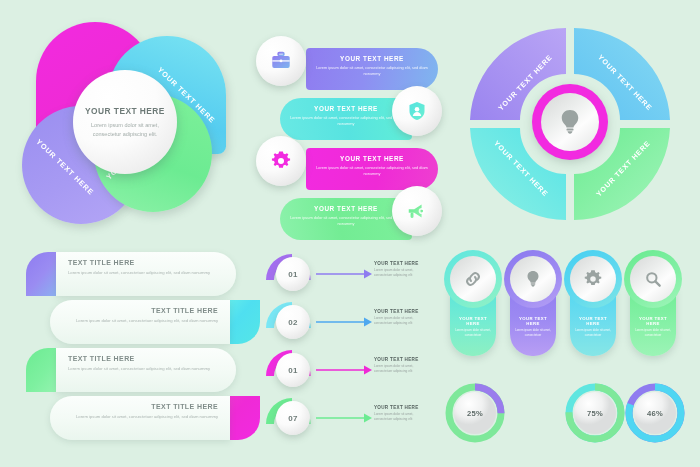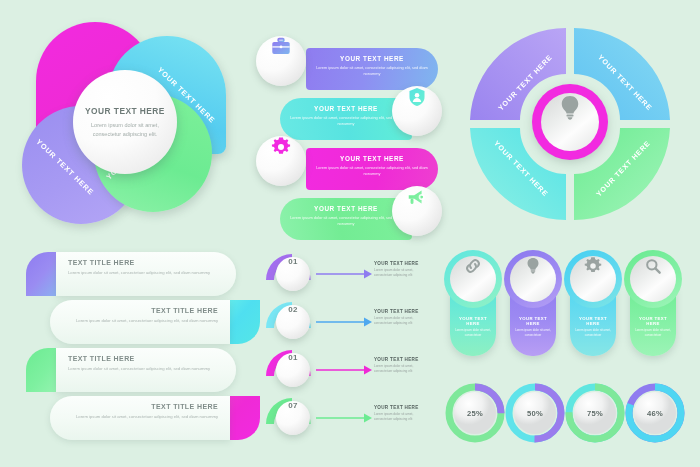--- a/index.html
+++ b/index.html
@@ -6,21 +6,21 @@
   body{
     width:700px;height:467px;overflow:hidden;
     background:#dcf0e3;
     font-family:"Liberation Sans", sans-serif;
     -webkit-font-smoothing:antialiased;
   }
   .canvas{position:relative;width:700px;height:467px;}
 
   
   .abs{position:absolute;}
-  .ctr{display:flex;justify-content:center;}
+  .ctr{display:flex;align-items:center;justify-content:center;}
   .col{display:flex;flex-direction:column;align-items:center;justify-content:center;}
   .whitecirc{
     border-radius:50%;
     background:radial-gradient(circle at 32% 28%,#ffffff 0%,#fbfbfb 42%,#e8e8e8 78%,#dcdcdc 100%);
     box-shadow:0 3px 7px rgba(110,130,120,.30);
   }
   .silver{
     border-radius:50%;
     background:linear-gradient(140deg,#d5d7d6 0%,#eceeed 38%,#fdfdfd 62%,#e2e4e3 100%);
   }
@@ -457,28 +457,20 @@
             <radialGradient id="silverGrad" cx="35%" cy="28%">
           <stop offset="0%" stop-color="#ffffff"></stop>
               <stop offset="65%" stop-color="#f0f1f1"></stop>
           <stop offset="100%" stop-color="#dcdede"></stop>
             </radialGradient>
           </defs>
       </svg>
       <div class="cap">25%</div>
     </div>
 
-    <div class="pc" id="pc2">
-      <svg width="62" height="62" viewBox="0 0 62 62">
-        <circle cx="31" cy="31" r="26" fill="none" stroke="#5fe3ea" stroke-width="7"></circle>
-        <circle cx="31" cy="31" r="26" fill="none" stroke="#9a7ced" stroke-width="7" stroke-dasharray="81.7 81.7" transform="rotate(-90 31 31)"></circle>
-        <circle cx="31" cy="31" r="21" fill="url(#silverGrad)"></circle>
-      </svg>
-      <div class="cap">50%</div>
-    </div>
 
     <div class="pc" id="pc3">
       <svg width="62" height="62" viewBox="0 0 62 62">
         <circle cx="31" cy="31" r="26" fill="none" stroke="#5fe6e0" stroke-width="7"></circle>
         <circle cx="31" cy="31" r="26" fill="none" stroke="#7ee89a" stroke-width="7" stroke-dasharray="122.5 40.8" transform="rotate(-90 31 31)"></circle>
         <circle cx="31" cy="31" r="21" fill="url(#silverGrad)"></circle>
       </svg>
       <div class="cap">75%</div>
     </div>
 

